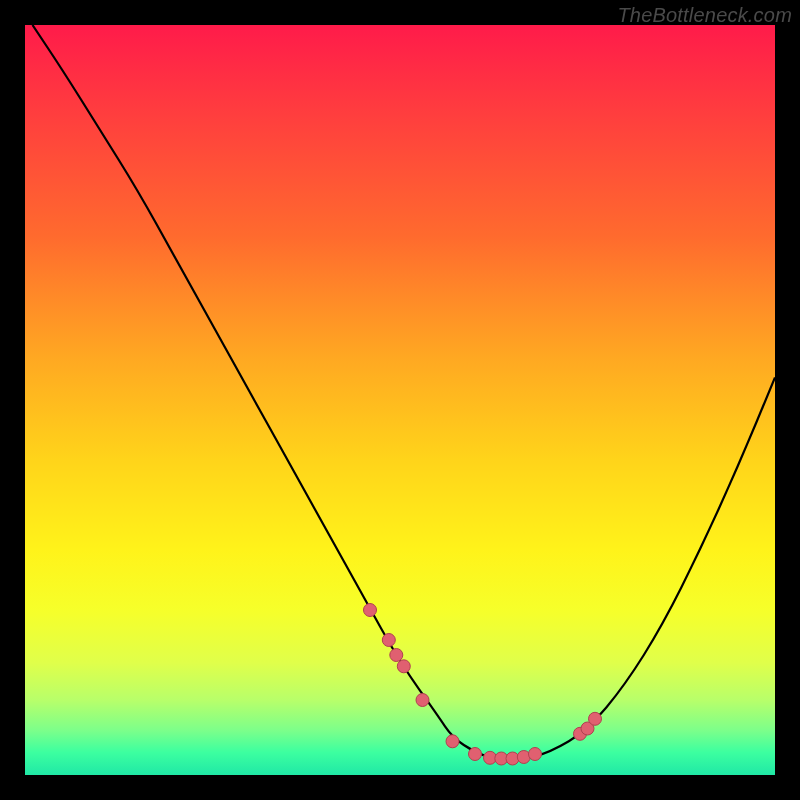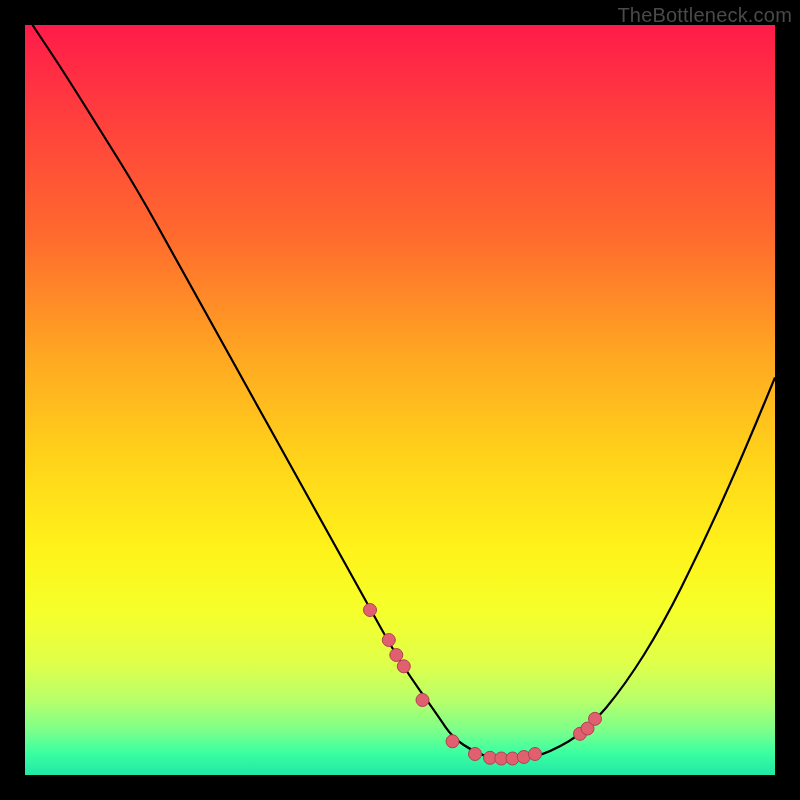--- a/index.html
+++ b/index.html
@@ -11,20 +11,21 @@
     position: relative;
     font-family: Arial, Helvetica, sans-serif;
   }
   .frame {
     position: absolute;
     top: 0;
     left: 0;
     width: 800px;
     height: 800px;
     background: #000;
+    font-style: italic;
   }
   .plot-area {
     position: absolute;
     left: 25px;
     top: 25px;
     width: 750px;
     height: 750px;
     overflow: hidden;
   }
   .gradient {

